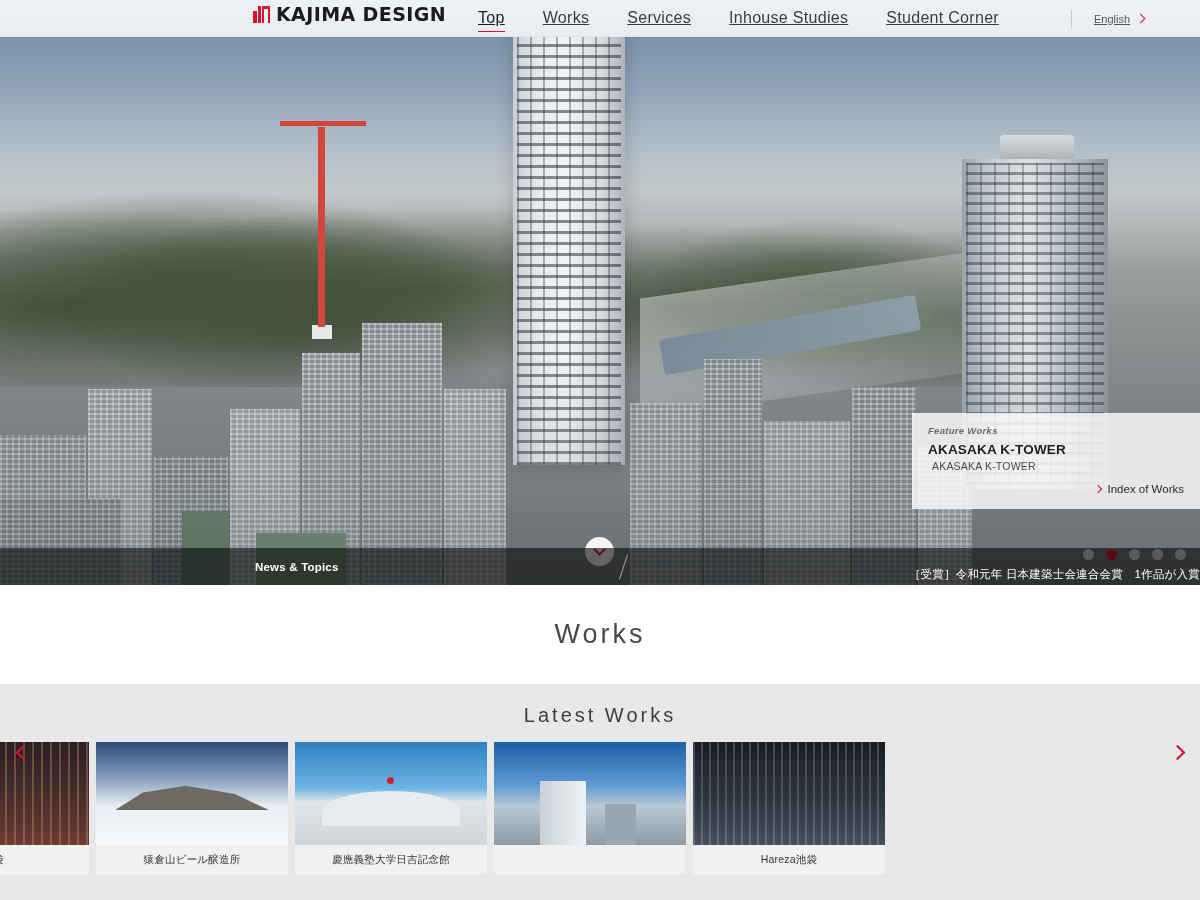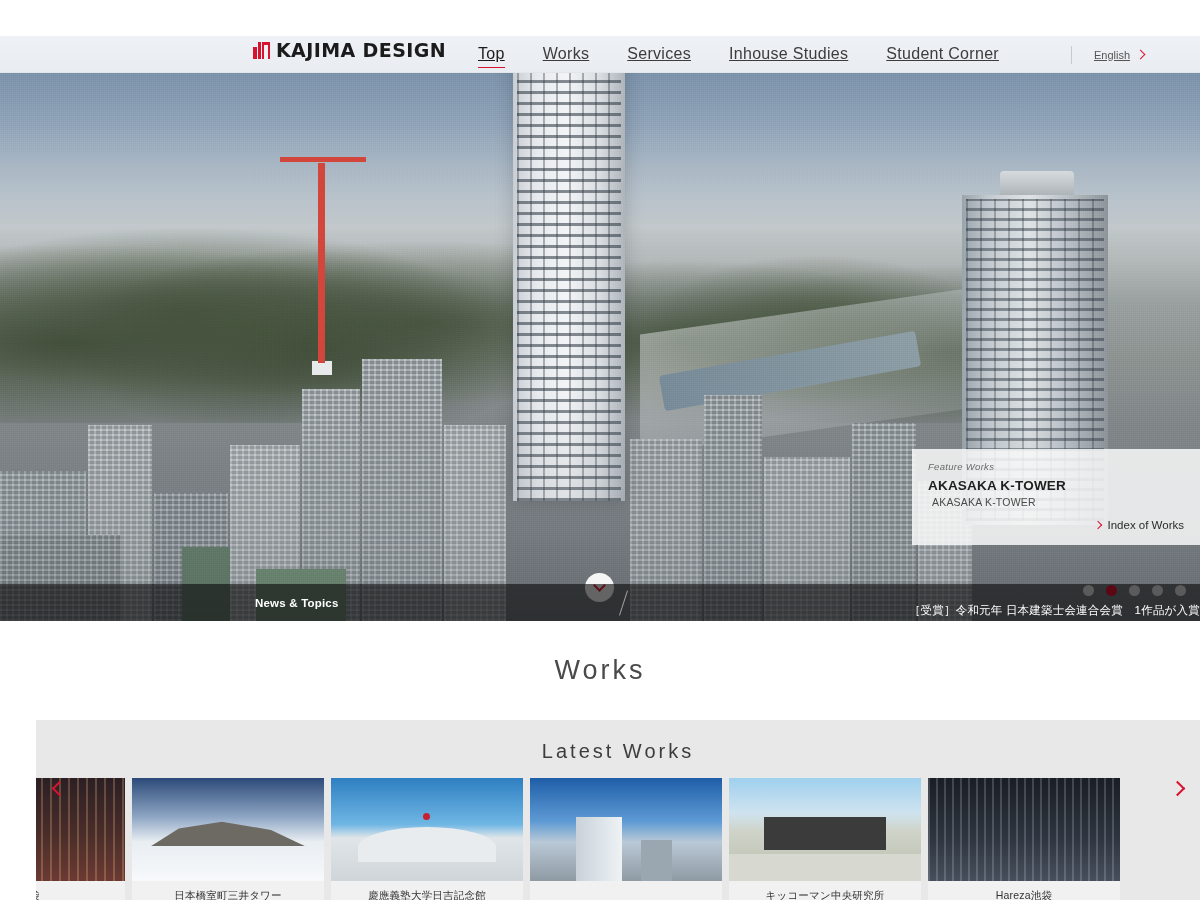--- a/index.html
+++ b/index.html
@@ -12,21 +12,20 @@
     -webkit-font-smoothing:antialiased;
   }
 
   
   .header {
     position:relative;
     height:37px;
     background:linear-gradient(180deg,#eef1f5 0%,#e9edf1 100%);
     display:flex; align-items:center;
     border-bottom:1px solid #e2e6ea;
-    margin-top:36px;
   }
   .logo-wrap {
     position:absolute; left:253px; top:5px;
     display:flex; align-items:center; gap:6px;
   }
   .logo-mark { width:17px; height:17px; position:relative; }
   .logo-mark .b { position:absolute; bottom:0; background:#d8132f; }
   .logo-mark .b1 { left:0; width:4px; height:12px; }
   .logo-mark .b2 { left:5px; width:3px; height:17px; }
   .logo-mark .b3 { left:9px; width:8px; height:17px; background:#d8132f; }
@@ -134,21 +133,21 @@
       repeating-linear-gradient(0deg, rgba(255,255,255,.03) 0 1px, rgba(0,0,0,.03) 1px 2px),
       repeating-linear-gradient(90deg, rgba(255,255,255,.025) 0 1px, rgba(0,0,0,.025) 1px 2px);
     mix-blend-mode:overlay; opacity:.6;
   }
 
   
   .feature-panel {
     position:absolute; right:0; top:376px; width:288px; padding:12px 16px 14px 16px;
     background:rgba(248,248,248,.86);
   }
-  .fp-kicker { font-size:9.5px; font-style:italic; color:#6a6a6a; letter-spacing:.3px; margin-bottom:6px; }
+  .fp-kicker { font-size:9.5px; font-style:italic; color:#6a6a6a; letter-spacing:.3px; margin-bottom:6px;font-weight:bold; }
   .fp-title { font-size:13.5px; font-weight:bold; color:#1f1f1f; letter-spacing:.2px; }
   .fp-sub { font-size:10.5px; color:#4a4a4a; letter-spacing:.2px; margin-top:3px; padding-left:4px; }
   .fp-link {
     display:flex; align-items:center; justify-content:flex-end; gap:7px;
     margin-top:11px; font-size:11.5px; color:#2b2b2b; cursor:pointer;
   }
   .chev-sm { width:6px; height:6px; border-top:1.5px solid #d8132f; border-right:1.5px solid #d8132f; transform:rotate(45deg); }
 
   
   .scroll-btn {
@@ -170,21 +169,21 @@
   }
   .news-label { margin-left:255px; font-size:11.5px; font-weight:bold; letter-spacing:.2px; }
   .news-slash { margin:0 26px 0 26px; width:1px; height:26px; background:rgba(255,255,255,.55); transform:rotate(18deg); }
   .news-text { font-size:11.5px; letter-spacing:.2px;margin-top:16px; }
 
   
   .works-section { height:99px; display:flex; align-items:center; justify-content:center; background:#fff; }
   .works-title { font-size:27px; color:#4a4a4a; letter-spacing:3px; font-weight:normal; }
 
   .latest {
-    background:#e8e8e8; height:216px; position:relative;margin-left:36px;
+    background:#e8e8e8; height:216px; position:relative;
   }
   .latest-title {
     text-align:center; padding-top:20px; font-size:20px; color:#3d3d3d; letter-spacing:3px; font-weight:normal;
   }
   .carousel { position:absolute; left:0; top:58px; width:1200px; height:158px; overflow:hidden; }
   .track { position:absolute; left:-103px; top:0; display:flex; gap:7px; }
   .card { width:192px; background:#f1f1f1; }
   .card-img { height:103px; position:relative; overflow:hidden; }
   .card-cap {
     height:29px; display:flex; align-items:center; justify-content:center;
@@ -328,32 +327,28 @@
   </div>
 
   <div class="carousel">
     <div class="track">
       <div class="card">
         <div class="card-img art-night"></div>
         <div class="card-cap">池袋</div>
       </div>
       <div class="card">
         <div class="card-img art-snow"></div>
-        <div class="card-cap">日本橋室町三井タワー</div>
+        <div class="card-cap">猿倉山ビール醸造所</div>
       </div>
       <div class="card">
         <div class="card-img art-hall"></div>
         <div class="card-cap">慶應義塾大学日吉記念館</div>
       </div>
       <div class="card">
         <div class="card-img art-city"></div>
       </div>
       <div class="card">
-        <div class="card-img art-green"></div>
-        <div class="card-cap">キッコーマン中央研究所</div>
-      </div>
-      <div class="card">
         <div class="card-img art-hareza"></div>
         <div class="card-cap">Hareza池袋</div>
       </div>
     </div>
   </div>
 </div>
 
 </body></html>

